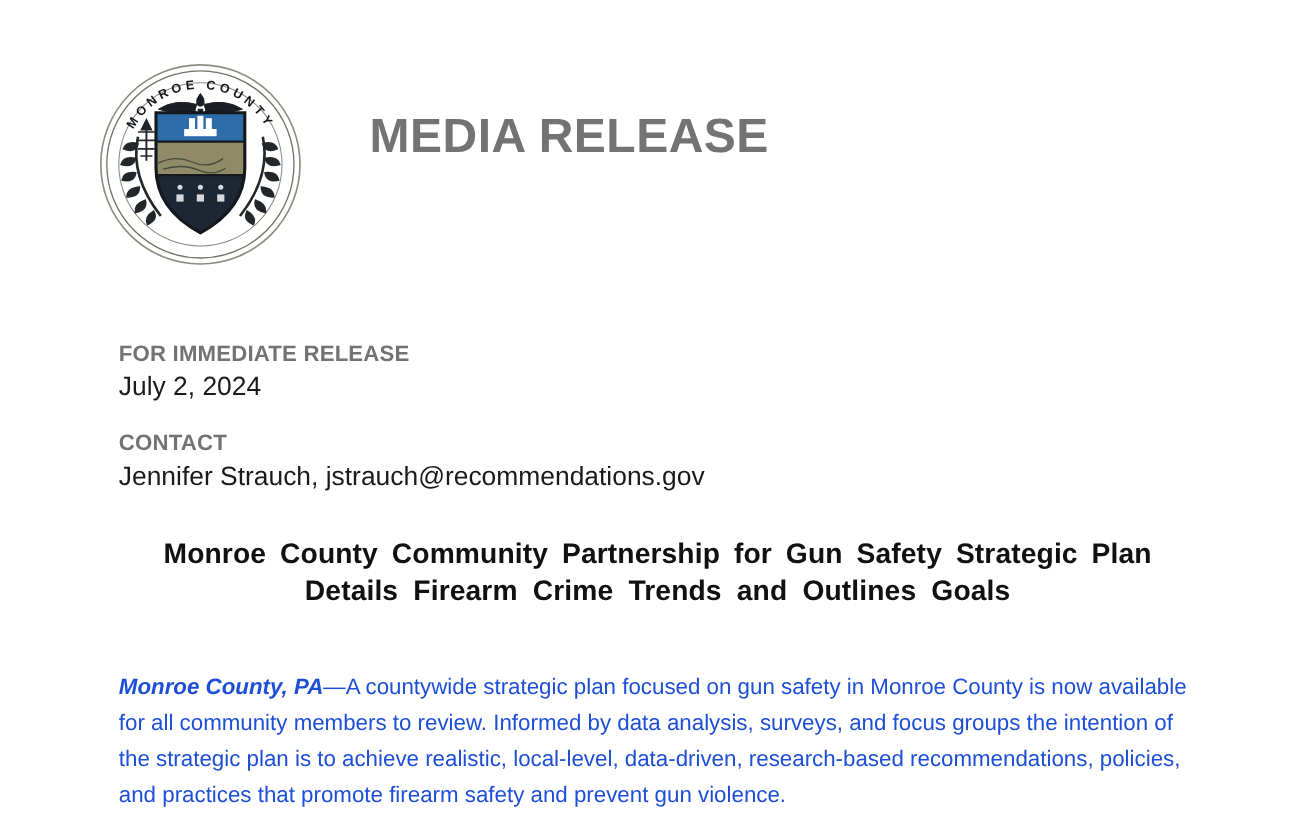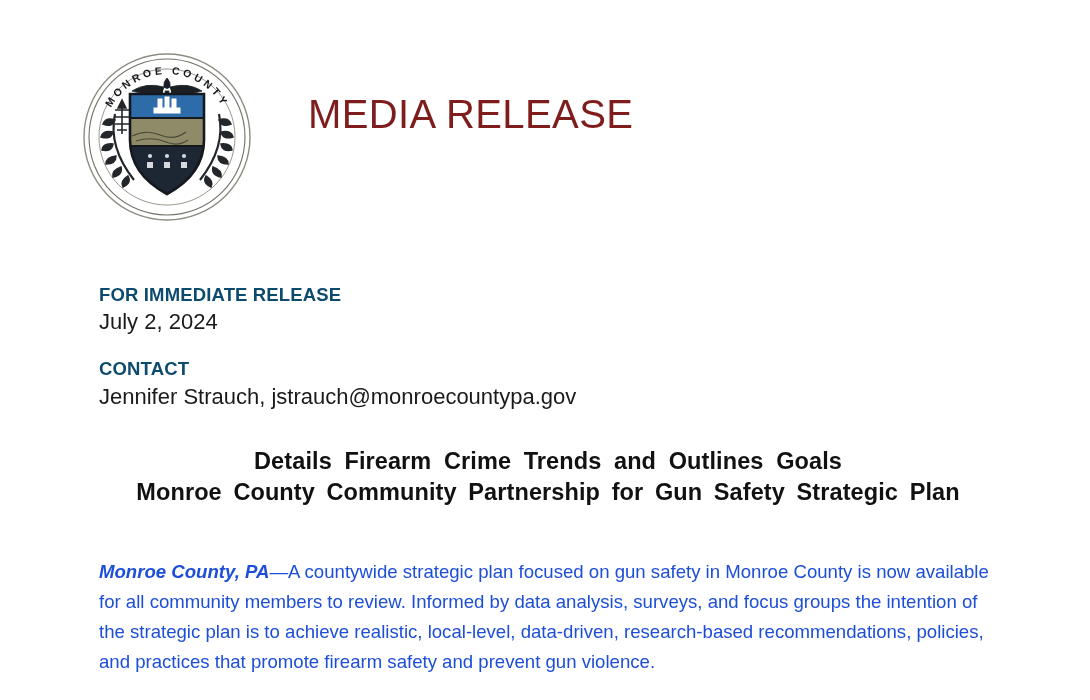--- a/index.html
+++ b/index.html
@@ -40,39 +40,39 @@
     width: 170px;
     height: 170px;
   }
   .seal svg { display: block; width: 170px; height: 170px; }
 
   .media-release-title {
     position: absolute;
     left: 308px;
     top: 92px;
     font-size: 40px;
-    font-weight: normal;
+    font-weight: bold;
     letter-spacing: 0.4px;
-    color: #7f1d1d;
+    color: #737373;
     font-family: "Liberation Sans", sans-serif;
     white-space: nowrap;
   }
 
   
   .meta {
     position: absolute;
     left: 99px;
     top: 283px;
     width: 900px;
   }
   .meta-label {
     font-size: 18.5px;
     font-weight: bold;
     letter-spacing: 0.15px;
-    color: #0c4a6e;
+    color: #737373;
     line-height: 1.32;
   }
   .meta-value {
     font-size: 22px;
     font-weight: normal;
     color: #1a1a1a;
     line-height: 1.36;
   }
   .meta-gap { height: 20px; }
 
@@ -206,25 +206,25 @@
     <div class="media-release-title">MEDIA RELEASE</div>
   </div>
 
   <div class="meta">
     <div class="meta-label">FOR IMMEDIATE RELEASE</div>
     <div class="meta-value">July 2, 2024</div>
 
     <div class="meta-gap"></div>
 
     <div class="meta-label">CONTACT</div>
-    <div class="meta-value">Jennifer Strauch, jstrauch@monroecountypa.gov</div>
+    <div class="meta-value">Jennifer Strauch, jstrauch@recommendations.gov</div>
   </div>
 
   <div class="headline">
+    <span class="headline-line l1">Monroe County Community Partnership for Gun Safety Strategic Plan</span>
     <span class="headline-line l2">Details Firearm Crime Trends and Outlines Goals</span>
-    <span class="headline-line l1">Monroe County Community Partnership for Gun Safety Strategic Plan</span>
   </div>
 
   <p class="body-copy">
     <span class="dateline">Monroe County, PA</span><span>—</span><span>A countywide strategic plan focused on gun safety in Monroe County is now available for all community members to review. Informed by data analysis, surveys, and focus groups the intention of the strategic plan is to achieve realistic, local-level, data-driven, research-based recommendations, policies, and practices that promote firearm safety and prevent gun violence.</span>
   </p>
 
 </div>
 
 </body></html>

